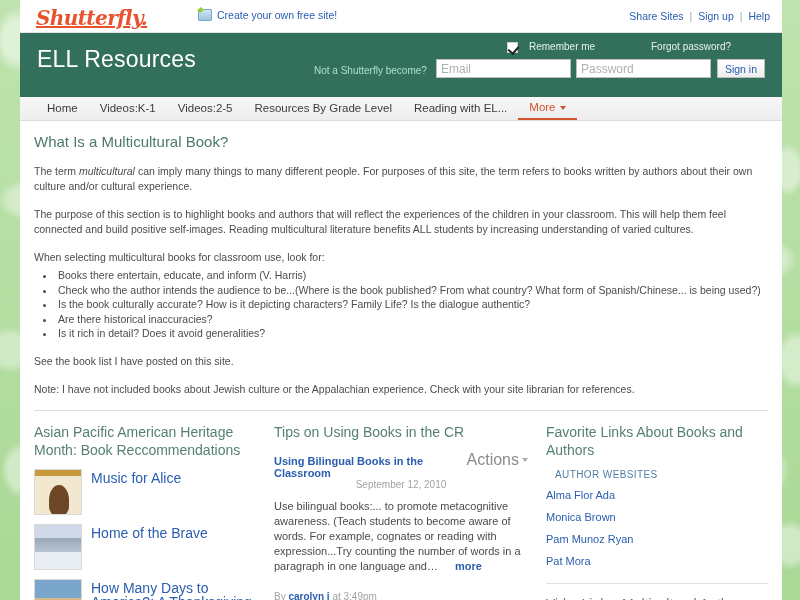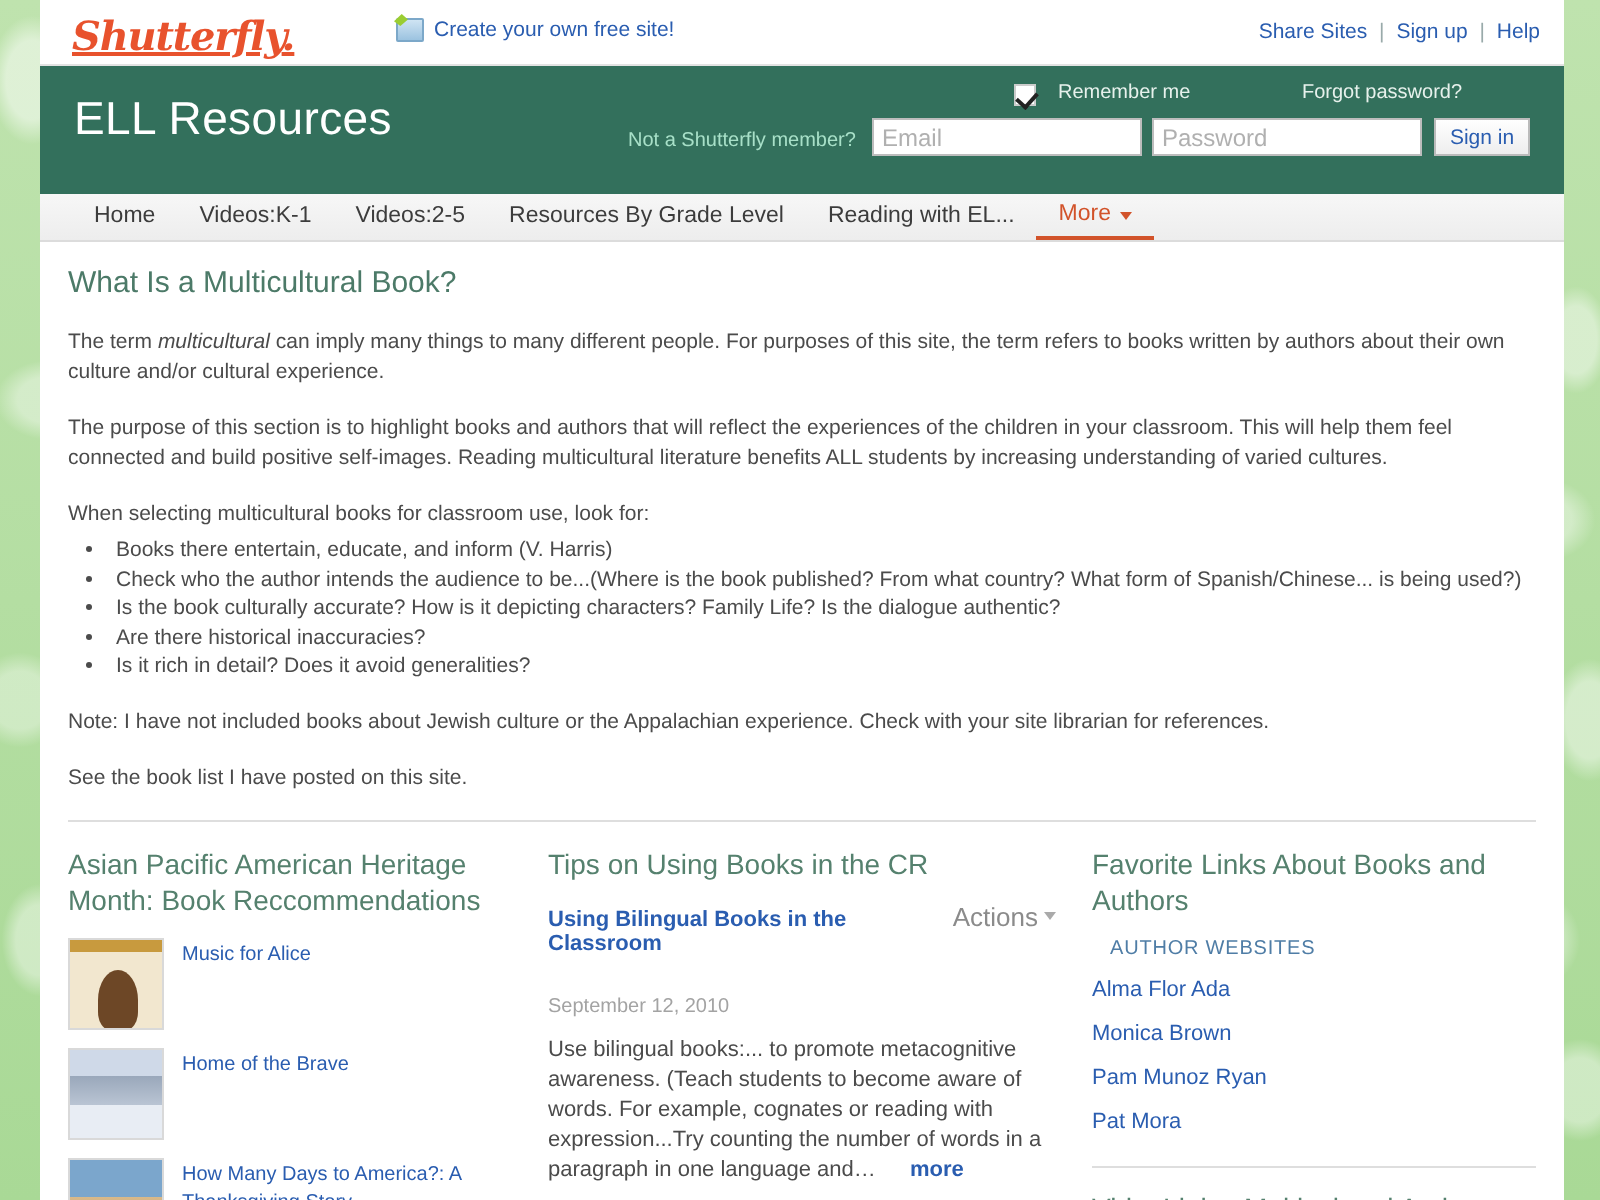--- a/index.html
+++ b/index.html
@@ -282,57 +282,58 @@
     background: linear-gradient(#7ba6cc, #7ba6cc 42%, #d8b98a 42%, #caa472 70%, #5b7fa8 70%);
   }
   .thumb-days::after {
     content: "";
     position: absolute; left: 4px; bottom: 4px;
     width: 40px; height: 12px;
     background: #3c4e63;
     border-radius: 0 0 14px 14px;
   }
   .book-link {
-    font-size: 10px;
+    font-size: 14px;
     color: #2a5db0;
     text-decoration: none;
     line-height: 14px;
     padding-top: 2px;
   }
 
   
   .post { margin-bottom: 14px; }
   .post-head {
     display: flex;
     align-items: baseline;
     gap: 8px;
   }
   .post-title {
     font-size: 11px;
     font-weight: bold;
     color: #2a5db0;
     text-decoration: none;
   }
   .actions {
-    font-size: 13px;
+    font-size: 16px;
     color: #8b8b8b;
     white-space: nowrap;
     display: flex; align-items: center; gap: 3px;
   }
   .caret-gray {
     width: 0; height: 0;
     border-left: 3px solid transparent;
     border-right: 3px solid transparent;
     border-top: 4px solid #aaa;
     display: inline-block;
   }
   .post-date {
     font-size: 10px;
     color: #a3a3a3;
-    margin-top: 20px;
+    margin-top: 0;
+    text-align: center;
   }
   .post-body {
     font-size: 11px;
     line-height: 15px;
     color: #4b4b4b;
     margin-top: 9px;
   }
   .more-link {
     display: inline-block;
     margin-left: 14px;
@@ -398,21 +399,21 @@
   <div class="siteheader">
     <div class="sitetitle">ELL Resources</div>
 
     <div class="signin-wrap">
       <div class="row-top">
         <span class="remember-box"></span>
         <span class="remember-lbl">Remember me</span>
         <a class="forgot" href="#">Forgot password?</a>
       </div>
       <div class="row-bot">
-        <a class="notmember" href="#">Not a Shutterfly member?</a>
+        <a class="notmember" href="#">Not a Shutterfly become?</a>
         <input class="fld fld-email" type="text" placeholder="Email" style="">
         <input class="fld fld-pass" type="password" placeholder="Password" style="">
         <button class="signin-btn">Sign in</button>
       </div>
     </div>
   </div>
 
   <div class="nav">
     <a class="nav-item" href="#">Home</a>
     <a class="nav-item" href="#">Videos:K-1</a>
@@ -437,22 +438,22 @@
       <p class="lead-in">When selecting multicultural books for classroom use, look for:</p>
 
       <ul>
         <li>Books there entertain, educate, and inform (V. Harris)</li>
         <li>Check who the author intends the audience to be...(Where is the book published? From what country? What form of Spanish/Chinese... is being used?)</li>
         <li>Is the book culturally accurate? How is it depicting characters? Family Life? Is the dialogue authentic?</li>
         <li>Are there historical inaccuracies?</li>
         <li>Is it rich in detail? Does it avoid generalities?</li>
       </ul>
 
+      <p>See the book list I have posted on this site.</p>
       <p>Note: I have not included books about Jewish culture or the Appalachian experience. Check with your site librarian for references.</p>
-      <p>See the book list I have posted on this site.</p>
     </div>
 
     <hr class="divider">
 
     <div class="columns">
 
       <div class="col col-1">
         <h2 class="col-title">Asian Pacific American Heritage Month: Book Reccommendations</h2>
 
         <div class="book-row">

